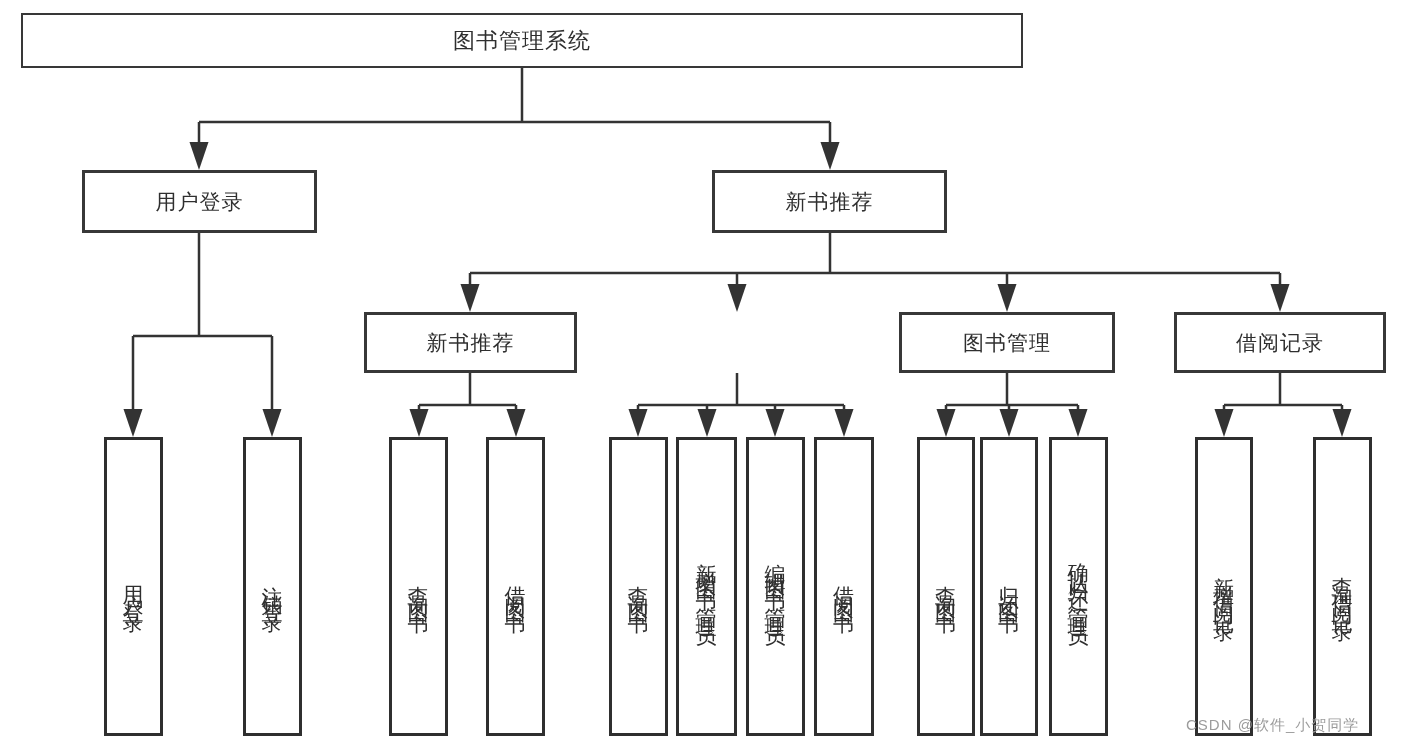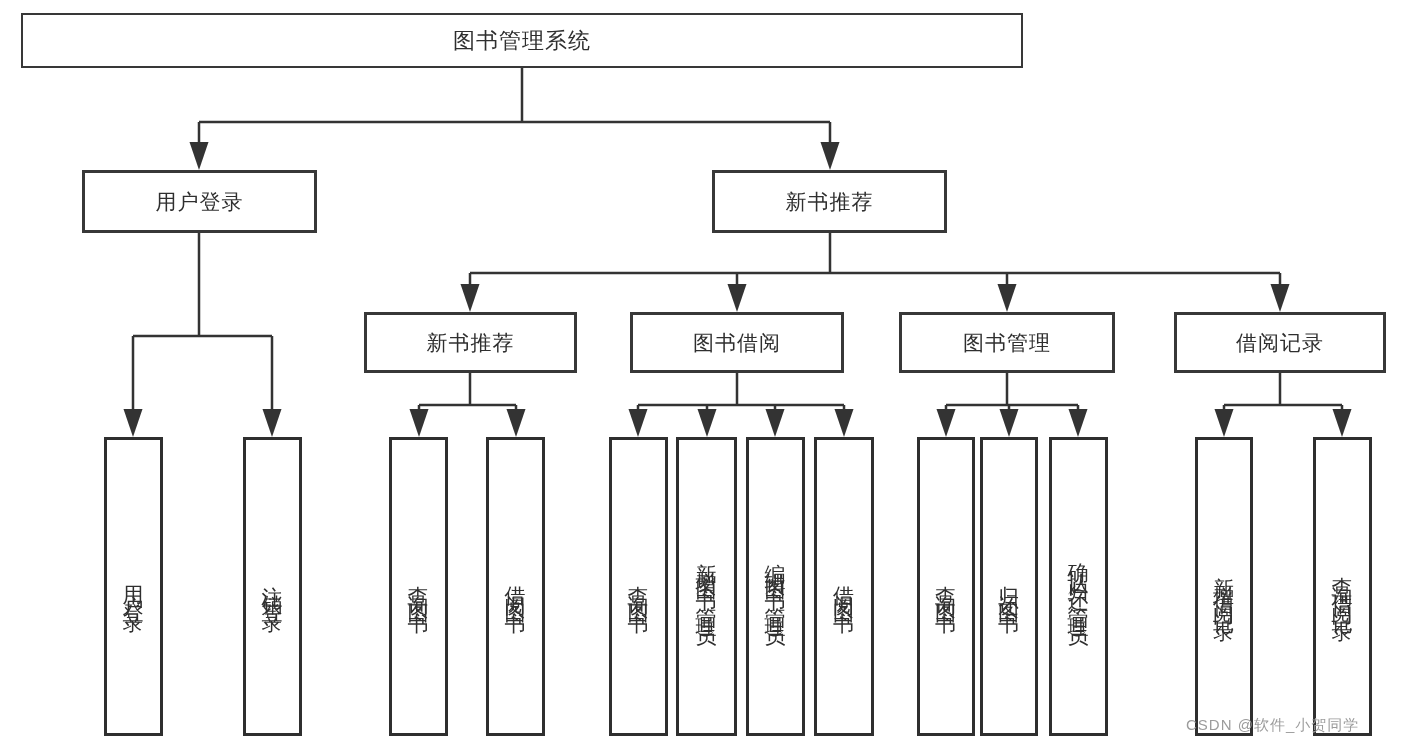--- a/index.html
+++ b/index.html
@@ -76,23 +76,20 @@
   <div class="box" style="left:82px; top:170px; width:235px; height:63px;">
     <span>用户登录</span>
   </div>
   <div class="box" style="left:712px; top:170px; width:235px; height:63px;">
     <span>新书推荐</span>
   </div>
 
   <div class="box" style="left:364px; top:312px; width:213px; height:61px;">
     <span>新书推荐</span>
   </div>
-  <div class="box" style="left:630px; top:312px; width:214px; height:61px;">
-    <span>图书借阅</span>
-  </div>
   <div class="box" style="left:899px; top:312px; width:216px; height:61px;">
     <span>图书管理</span>
   </div>
   <div class="box" style="left:1174px; top:312px; width:212px; height:61px;">
     <span>借阅记录</span>
   </div>
 
   <div class="leaf" style="left:104px;">
     <span class="vtext">用户登录</span>
   </div>

